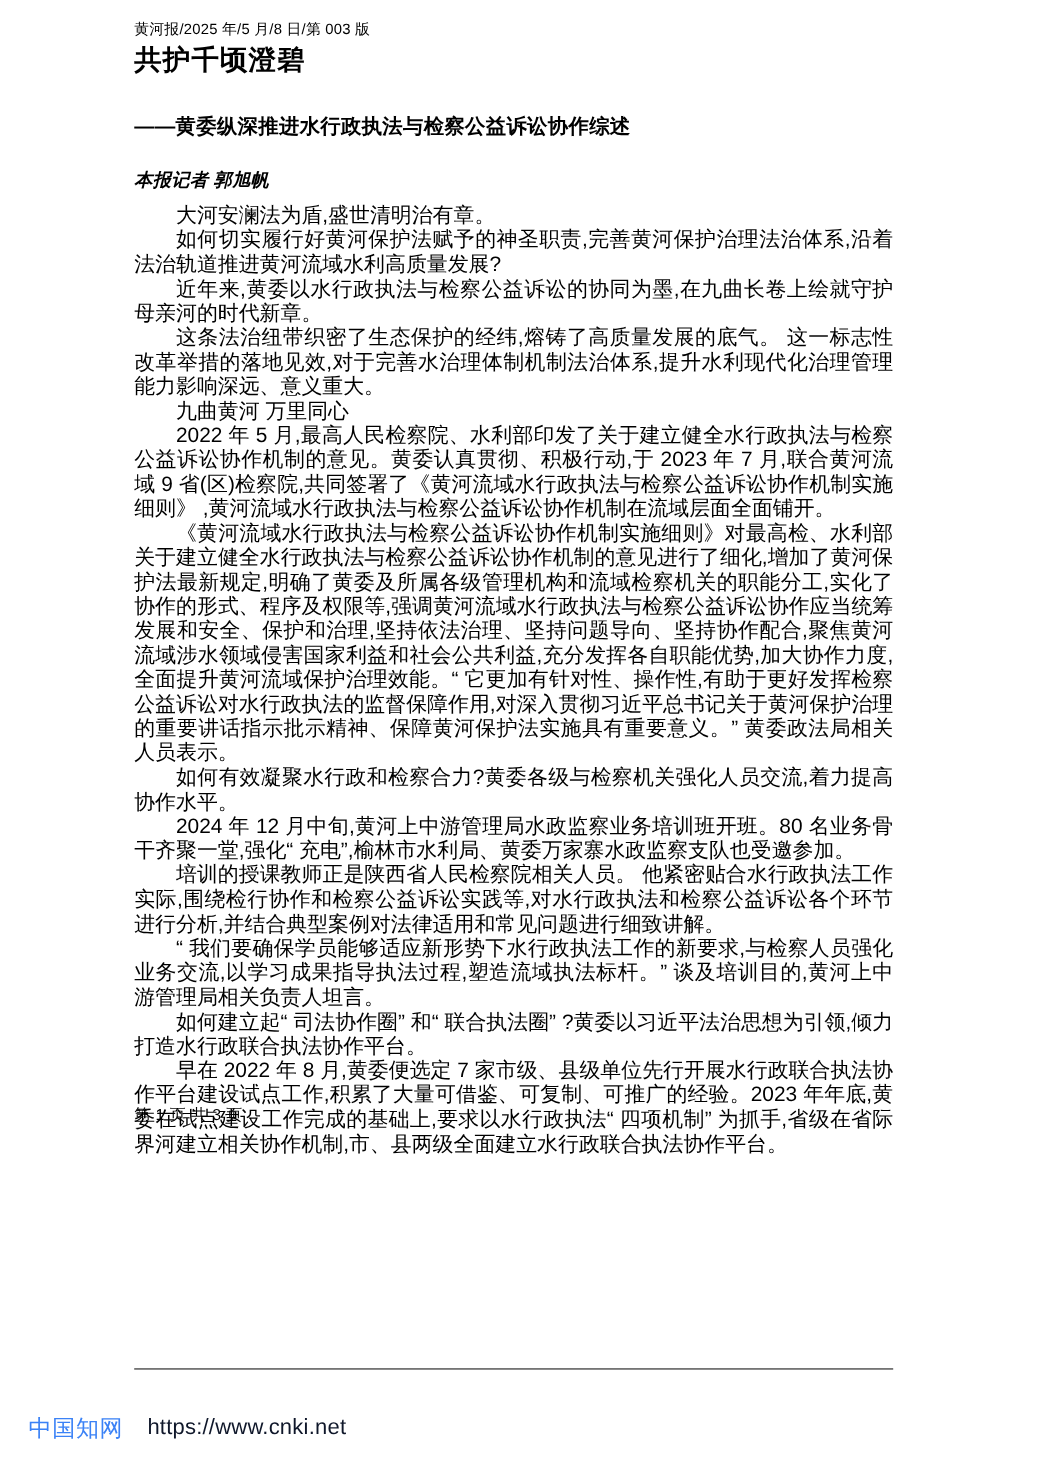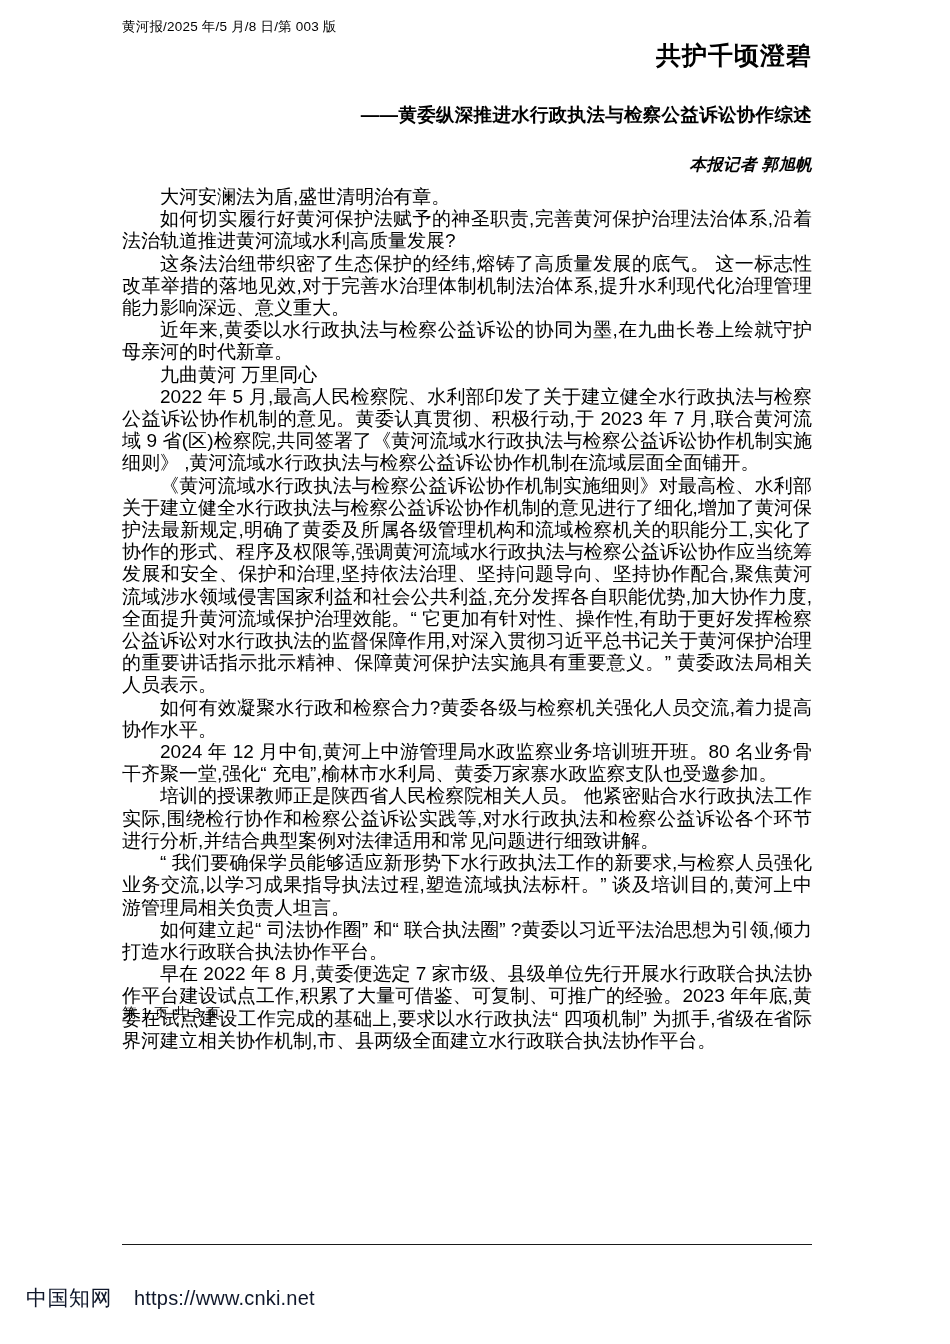--- a/index.html
+++ b/index.html
@@ -32,21 +32,21 @@
     letter-spacing: 0.2px;
     white-space: nowrap;
   }
 
   
   .title-block {
     position: absolute;
     left: 122px;
     top: 38px;
     width: 690px;
-    text-align: right;
+    text-align: left;
   }
   .doc-title {
     font-size: 25px;
     font-weight: bold;
     line-height: 34px;
     letter-spacing: 1px;
   }
   .doc-subtitle {
     font-size: 18.5px;
     font-weight: bold;
@@ -103,21 +103,21 @@
     position: absolute;
     left: 26px;
     top: 1284px;
     display: flex;
     align-items: center;
     color: #a8a8a8;
   }
   .wm-logo {
     font-size: 21px;
     letter-spacing: 0.5px;
-    color: #0f172a;
+    color: #3b82f6;
     white-space: nowrap;
   }
   .wm-url {
     font-size: 20px;
     margin-left: 22px;
     color: #0f172a;
     letter-spacing: 0.2px;
     white-space: nowrap;
   }
 </style>
@@ -130,22 +130,22 @@
 
   <div class="title-block">
     <div class="doc-title">共护千顷澄碧</div>
     <div class="doc-subtitle">——黄委纵深推进水行政执法与检察公益诉讼协作综述</div>
     <div class="doc-byline">本报记者  郭旭帆</div>
   </div>
 
   <div class="article-body">
       <p>大河安澜法为盾,盛世清明治有章。</p>
       <p>如何切实履行好黄河保护法赋予的神圣职责,完善黄河保护治理法治体系,沿着法治轨道推进黄河流域水利高质量发展?</p>
+      <p>近年来,黄委以水行政执法与检察公益诉讼的协同为墨,在九曲长卷上绘就守护母亲河的时代新章。</p>
       <p>这条法治纽带织密了生态保护的经纬,熔铸了高质量发展的底气。 这一标志性改革举措的落地见效,对于完善水治理体制机制法治体系,提升水利现代化治理管理能力影响深远、意义重大。</p>
-      <p>近年来,黄委以水行政执法与检察公益诉讼的协同为墨,在九曲长卷上绘就守护母亲河的时代新章。</p>
       <p>九曲黄河 万里同心</p>
       <p>2022 年 5 月,最高人民检察院、水利部印发了关于建立健全水行政执法与检察公益诉讼协作机制的意见。黄委认真贯彻、积极行动,于 2023 年 7 月,联合黄河流域 9 省(区)检察院,共同签署了《黄河流域水行政执法与检察公益诉讼协作机制实施细则》 ,黄河流域水行政执法与检察公益诉讼协作机制在流域层面全面铺开。</p>
       <p>《黄河流域水行政执法与检察公益诉讼协作机制实施细则》对最高检、水利部关于建立健全水行政执法与检察公益诉讼协作机制的意见进行了细化,增加了黄河保护法最新规定,明确了黄委及所属各级管理机构和流域检察机关的职能分工,实化了协作的形式、程序及权限等,强调黄河流域水行政执法与检察公益诉讼协作应当统筹发展和安全、保护和治理,坚持依法治理、坚持问题导向、坚持协作配合,聚焦黄河流域涉水领域侵害国家利益和社会公共利益,充分发挥各自职能优势,加大协作力度,全面提升黄河流域保护治理效能。“ 它更加有针对性、操作性,有助于更好发挥检察公益诉讼对水行政执法的监督保障作用,对深入贯彻习近平总书记关于黄河保护治理的重要讲话指示批示精神、保障黄河保护法实施具有重要意义。” 黄委政法局相关人员表示。</p>
       <p>如何有效凝聚水行政和检察合力?黄委各级与检察机关强化人员交流,着力提高协作水平。</p>
       <p>2024 年 12 月中旬,黄河上中游管理局水政监察业务培训班开班。80 名业务骨干齐聚一堂,强化“ 充电”,榆林市水利局、黄委万家寨水政监察支队也受邀参加。</p>
       <p>培训的授课教师正是陕西省人民检察院相关人员。 他紧密贴合水行政执法工作实际,围绕检行协作和检察公益诉讼实践等,对水行政执法和检察公益诉讼各个环节进行分析,并结合典型案例对法律适用和常见问题进行细致讲解。</p>
       <p>“ 我们要确保学员能够适应新形势下水行政执法工作的新要求,与检察人员强化业务交流,以学习成果指导执法过程,塑造流域执法标杆。” 谈及培训目的,黄河上中游管理局相关负责人坦言。</p>
       <p>如何建立起“ 司法协作圈” 和“ 联合执法圈” ?黄委以习近平法治思想为引领,倾力打造水行政联合执法协作平台。</p>
       <p>早在 2022 年 8 月,黄委便选定 7 家市级、县级单位先行开展水行政联合执法协作平台建设试点工作,积累了大量可借鉴、可复制、可推广的经验。2023 年年底,黄委在试点建设工作完成的基础上,要求以水行政执法“ 四项机制” 为抓手,省级在省际界河建立相关协作机制,市、县两级全面建立水行政联合执法协作平台。</p>
     </div>

